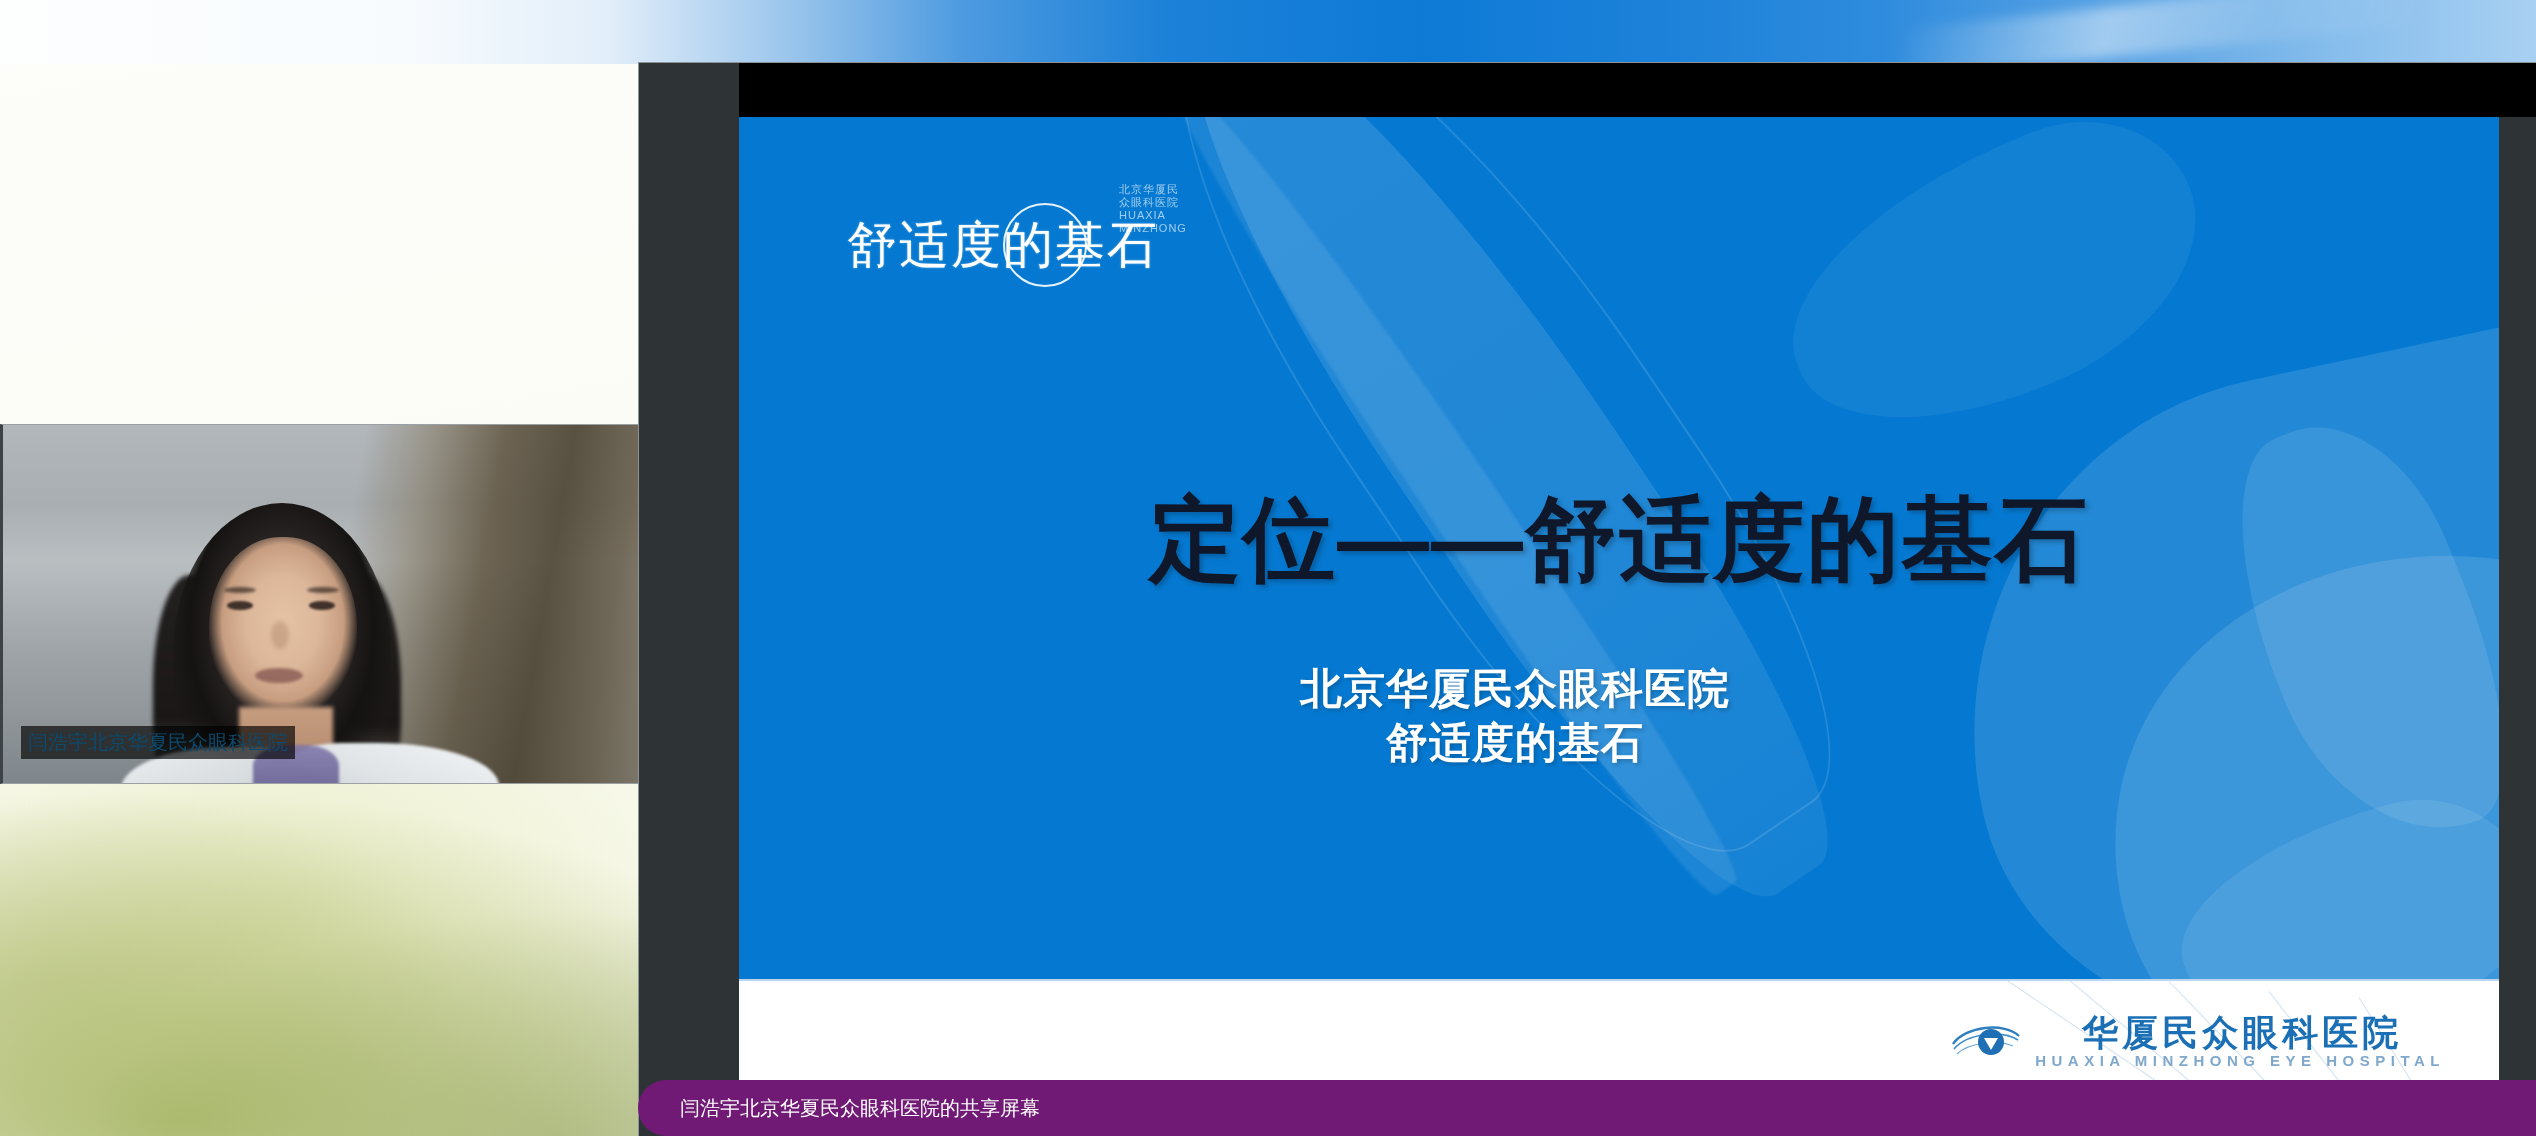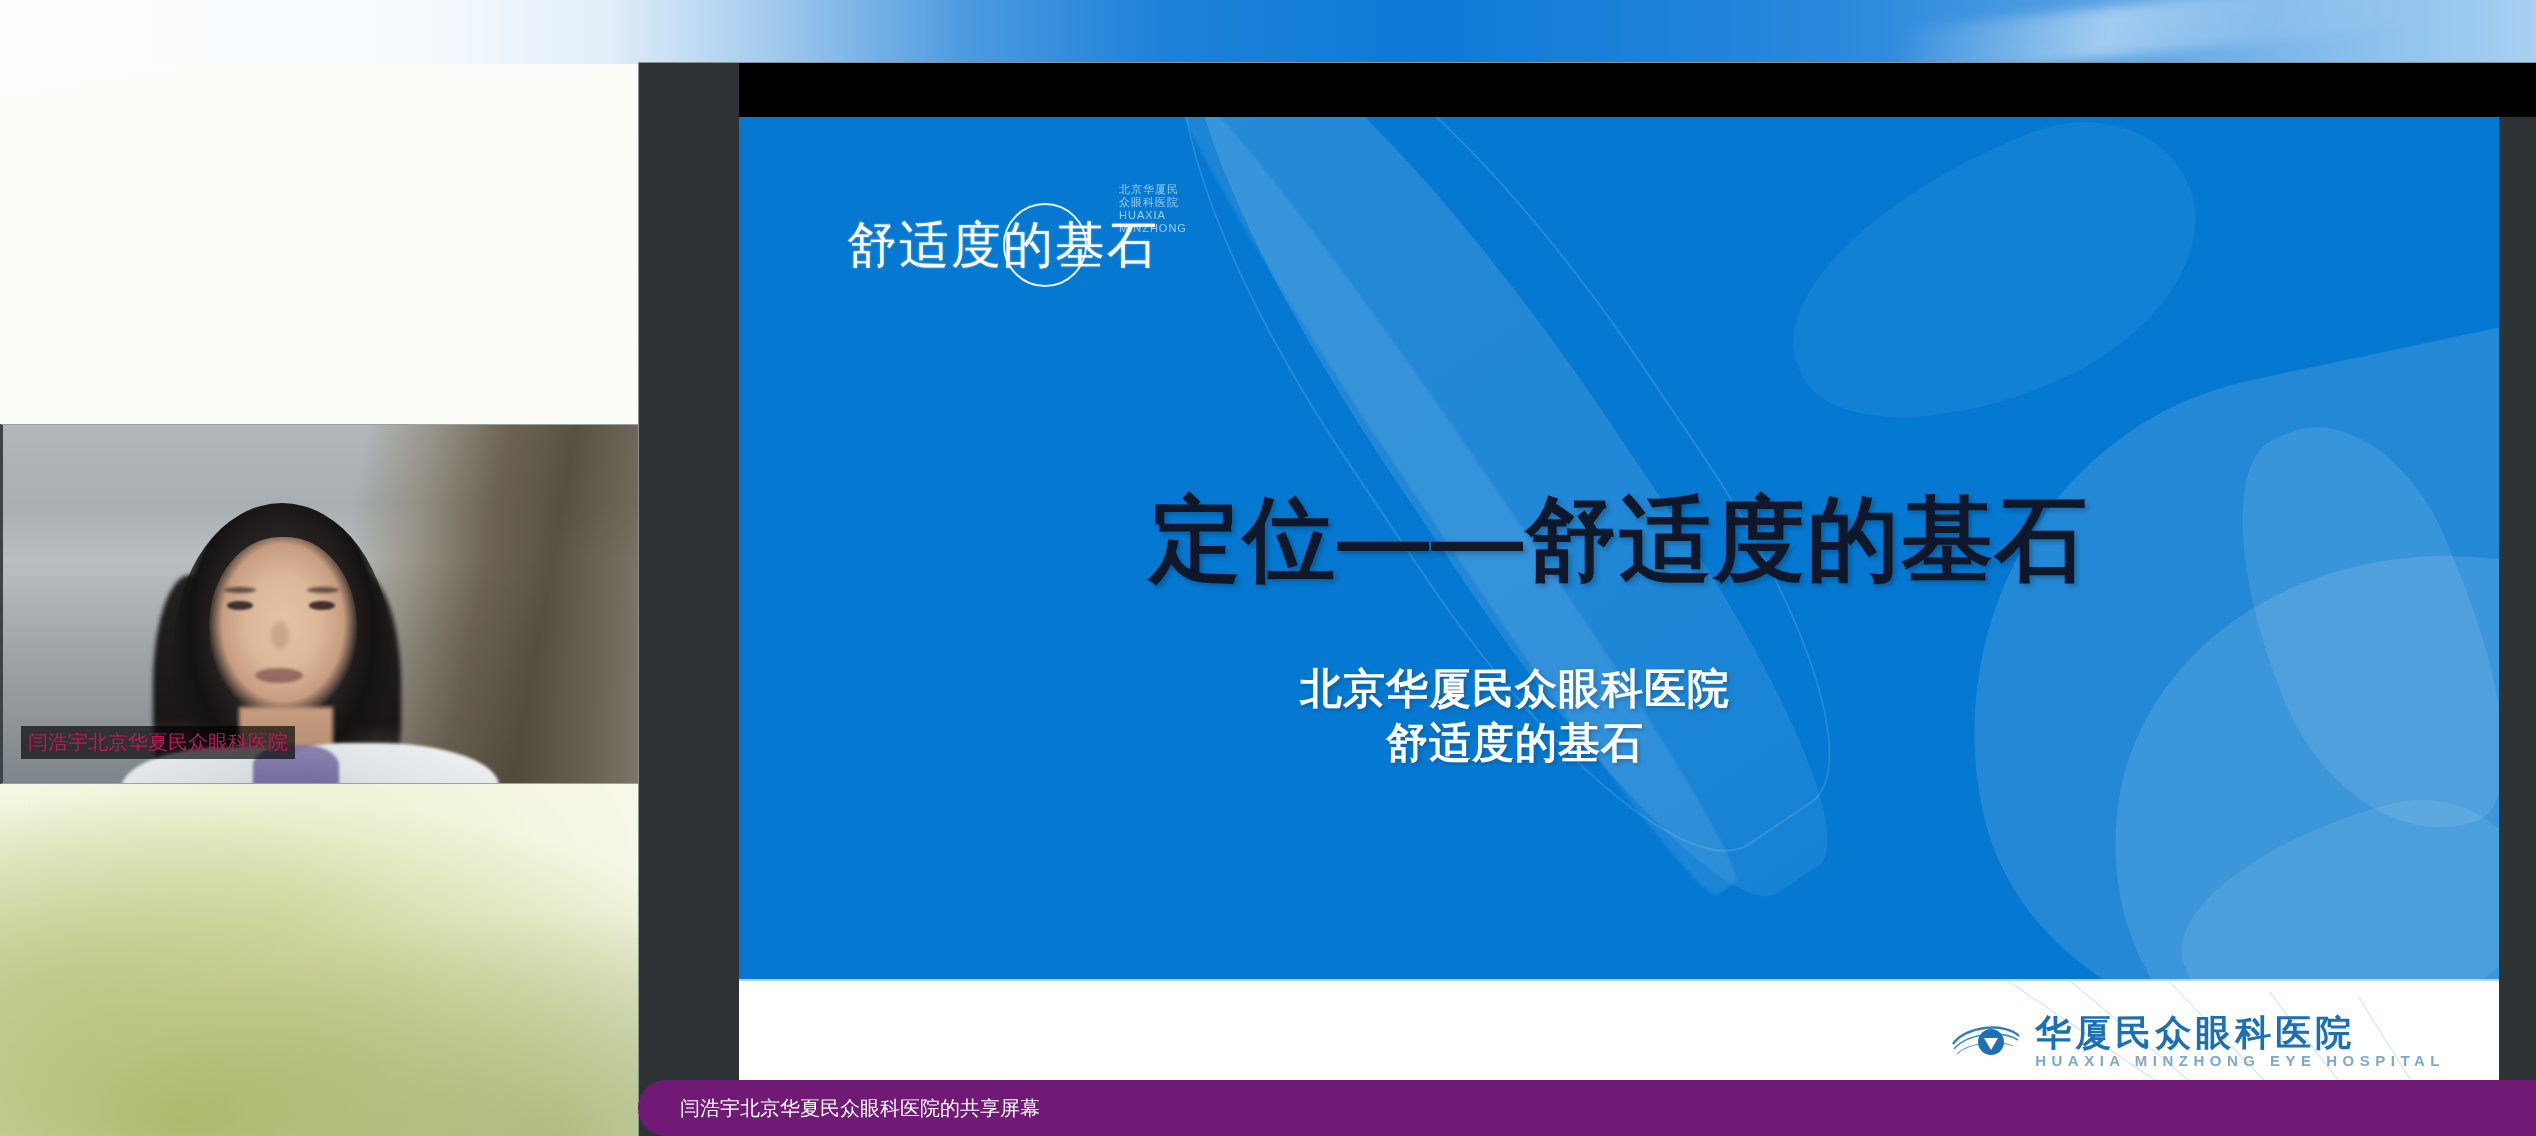--- a/index.html
+++ b/index.html
@@ -122,21 +122,21 @@
     border-radius:26% 58% 0 0; filter:blur(1.4px);
   }
   .vf-purple {
     position:absolute; left:250px; top:320px; width:86px; height:52px;
     background:linear-gradient(180deg, rgba(126,118,170,0.88) 0%, rgba(96,90,140,0.9) 100%);
     border-radius:40% 40% 18% 18%; filter:blur(1.6px);
   }
   .video-name {
     position:absolute; left:18px; bottom:24px;
     background:rgba(0,0,0,0.66);
-    color:#be185d;
+    color:#0c4a6e;
     font-size:20px; line-height:26px;
     padding:3px 7px 4px 7px;
     white-space:nowrap;
     letter-spacing:0px;
   }
 
   
   .share-panel {
     position:absolute;
     left:638px; top:62px; width:1898px; height:1074px;
@@ -280,20 +280,21 @@
   .footer-logo {
     position:absolute; right:54px; top:32px;
     display:flex; align-items:center; gap:14px;
   }
   .eye-icon { width:70px; height:42px; display:block; }
   .footer-text { display:flex; flex-direction:column; }
   .footer-cn {
     font-size:36px; line-height:40px;
     font-weight:bold; letter-spacing:4px;
     color:#1a6fb5;
+    margin-left:47px;
   }
   .footer-en {
     font-size:15px; line-height:15px;
     letter-spacing:5.5px;
     color:#7fa8cc;
     font-weight:bold;
   }
 
   
   .share-status {

